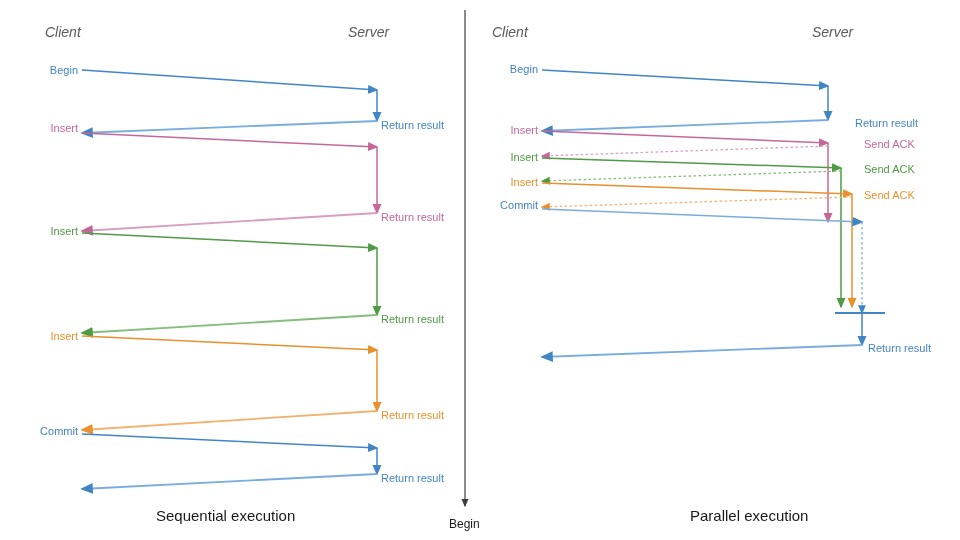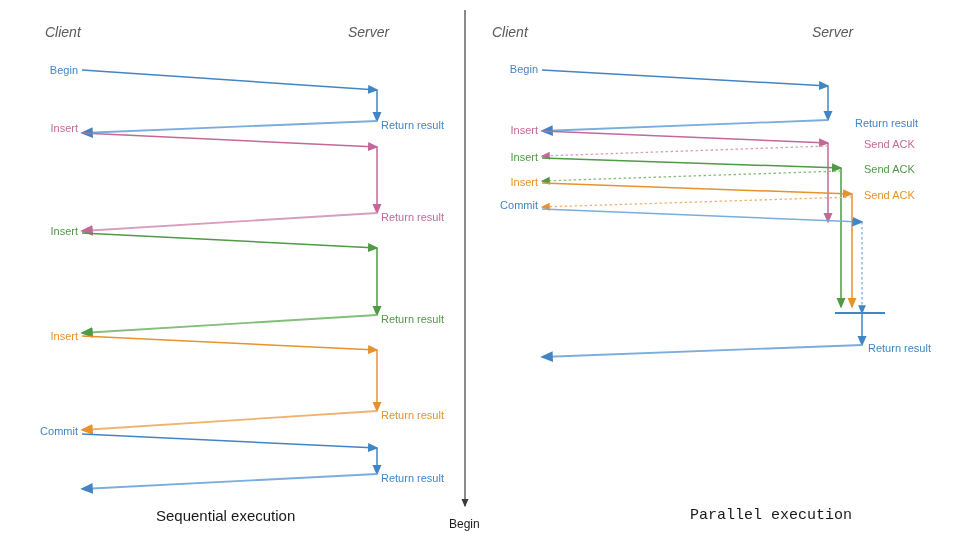--- a/index.html
+++ b/index.html
@@ -140,16 +140,16 @@
   <div class="lbl r" style="left:538px;top:177px;color:#e8912d;">Insert</div>
   <div class="lbl r" style="left:538px;top:200px;color:#4285c5;">Commit</div>
 
   <div class="lbl" style="left:855px;top:118px;color:#4285c5;">Return result</div>
   <div class="lbl" style="left:864px;top:139px;color:#c4689a;">Send ACK</div>
   <div class="lbl" style="left:864px;top:164px;color:#4f9a44;">Send ACK</div>
   <div class="lbl" style="left:864px;top:190px;color:#e8912d;">Send ACK</div>
   <div class="lbl" style="left:868px;top:343px;color:#4285c5;">Return result</div>
 
   <div class="lbl caption" style="left:156px;top:508px;">Sequential execution</div>
-  <div class="lbl caption" style="left:690px;top:508px;font-family:Liberation Mono, monospace;">Parallel execution</div>
+  <div class="lbl caption" style="left:690px;top:508px;">Parallel execution</div>
   <div class="lbl timecap" style="left:449px;top:518px;">Begin</div>
 
 </div>
 
 </body></html>

